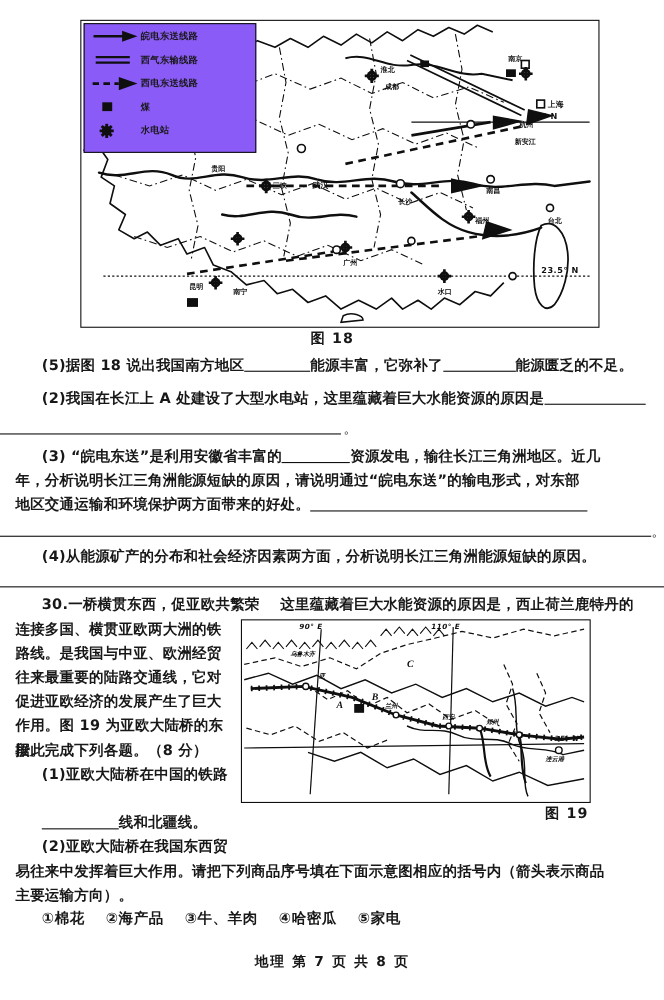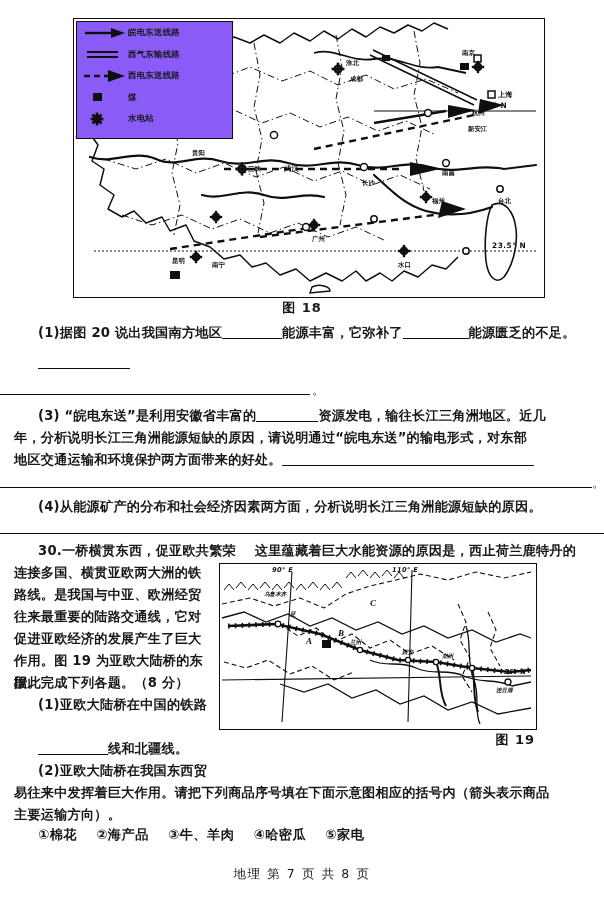--- a/index.html
+++ b/index.html
@@ -34,21 +34,21 @@
   .capt{position:absolute;font-size:13px;font-weight:700;letter-spacing:1px;}
 
   
   #map19{position:absolute;left:219px;top:563px;width:316px;height:165px;
          border:1.4px solid #111;background:#fff;overflow:hidden;font-style:italic;}
   .m19label{font-size:5.6px;font-weight:700;fill:#111;}
   .m19coord{font-size:6.6px;font-weight:700;fill:#111;letter-spacing:.4px;}
   .abc{font-size:9px;font-weight:700;fill:#111;font-family:"Liberation Serif",serif;}
 
   .footer{position:absolute;left:0;width:604px;text-align:center;
-          font-size:12.5px;font-weight:400;letter-spacing:1.6px;}
+          font-size:12.5px;font-weight:700;letter-spacing:1.6px;}
   .items{position:absolute;font-size:13.2px;letter-spacing:.5px;}
   .items span{margin-right:14px;}
 </style>
 </head>
 <body>
 
 <div class="page">
 
   <div id="map18">
     <svg width="467" height="275" viewBox="0 0 467 275">
@@ -280,25 +280,25 @@
           </svg>
         </div>
         <div class="lgtxt cn">水电站</div>
       </div>
     </div>
   </div>
 
   <div class="capt cn" style="left:0;top:299px;width:604px;text-align:center;">图 18</div>
 
   <div class="q cn" style="left:38px;top:322px;width:540px;">
-    <span>(1)据图 20 说出我国南方地区</span><span class="blank" style="width:60px"></span><span>能源丰富，它弥补了</span><span class="blank" style="width:66px"></span><span>能源匮乏的不足。</span>
+    <span>(5)据图 18 说出我国南方地区</span><span class="blank" style="width:60px"></span><span>能源丰富，它弥补了</span><span class="blank" style="width:66px"></span><span>能源匮乏的不足。</span>
   </div>
 
   <div class="q cn" style="left:38px;top:352px;width:552px;">
-    <span class="blank" style="width:92px"></span>
+    <span>(2)我国在长江上 A 处建设了大型水电站，这里蕴藏着巨大水能资源的原因是</span><span class="blank" style="width:92px"></span>
   </div>
   <div class="rule" style="left:0px;top:394px;width:310px;"></div>
   <div style="position:absolute;left:312px;top:381px;font-size:13px;">。</div>
 
   <div class="q cn" style="left:38px;top:405px;width:552px;">
     <span>(3) “皖电东送”是利用安徽省丰富的</span><span class="blank" style="width:62px"></span><span>资源发电，输往长江三角洲地区。近几</span>
   </div>
   <div class="q cn" style="left:14px;top:427px;width:580px;">年，分析说明长江三角洲能源短缺的原因，请说明通过“皖电东送”的输电形式，对东部</div>
   <div class="q cn" style="left:14px;top:449px;width:580px;">
     <span>地区交通运输和环境保护两方面带来的好处。</span><span class="blank" style="width:252px"></span>

